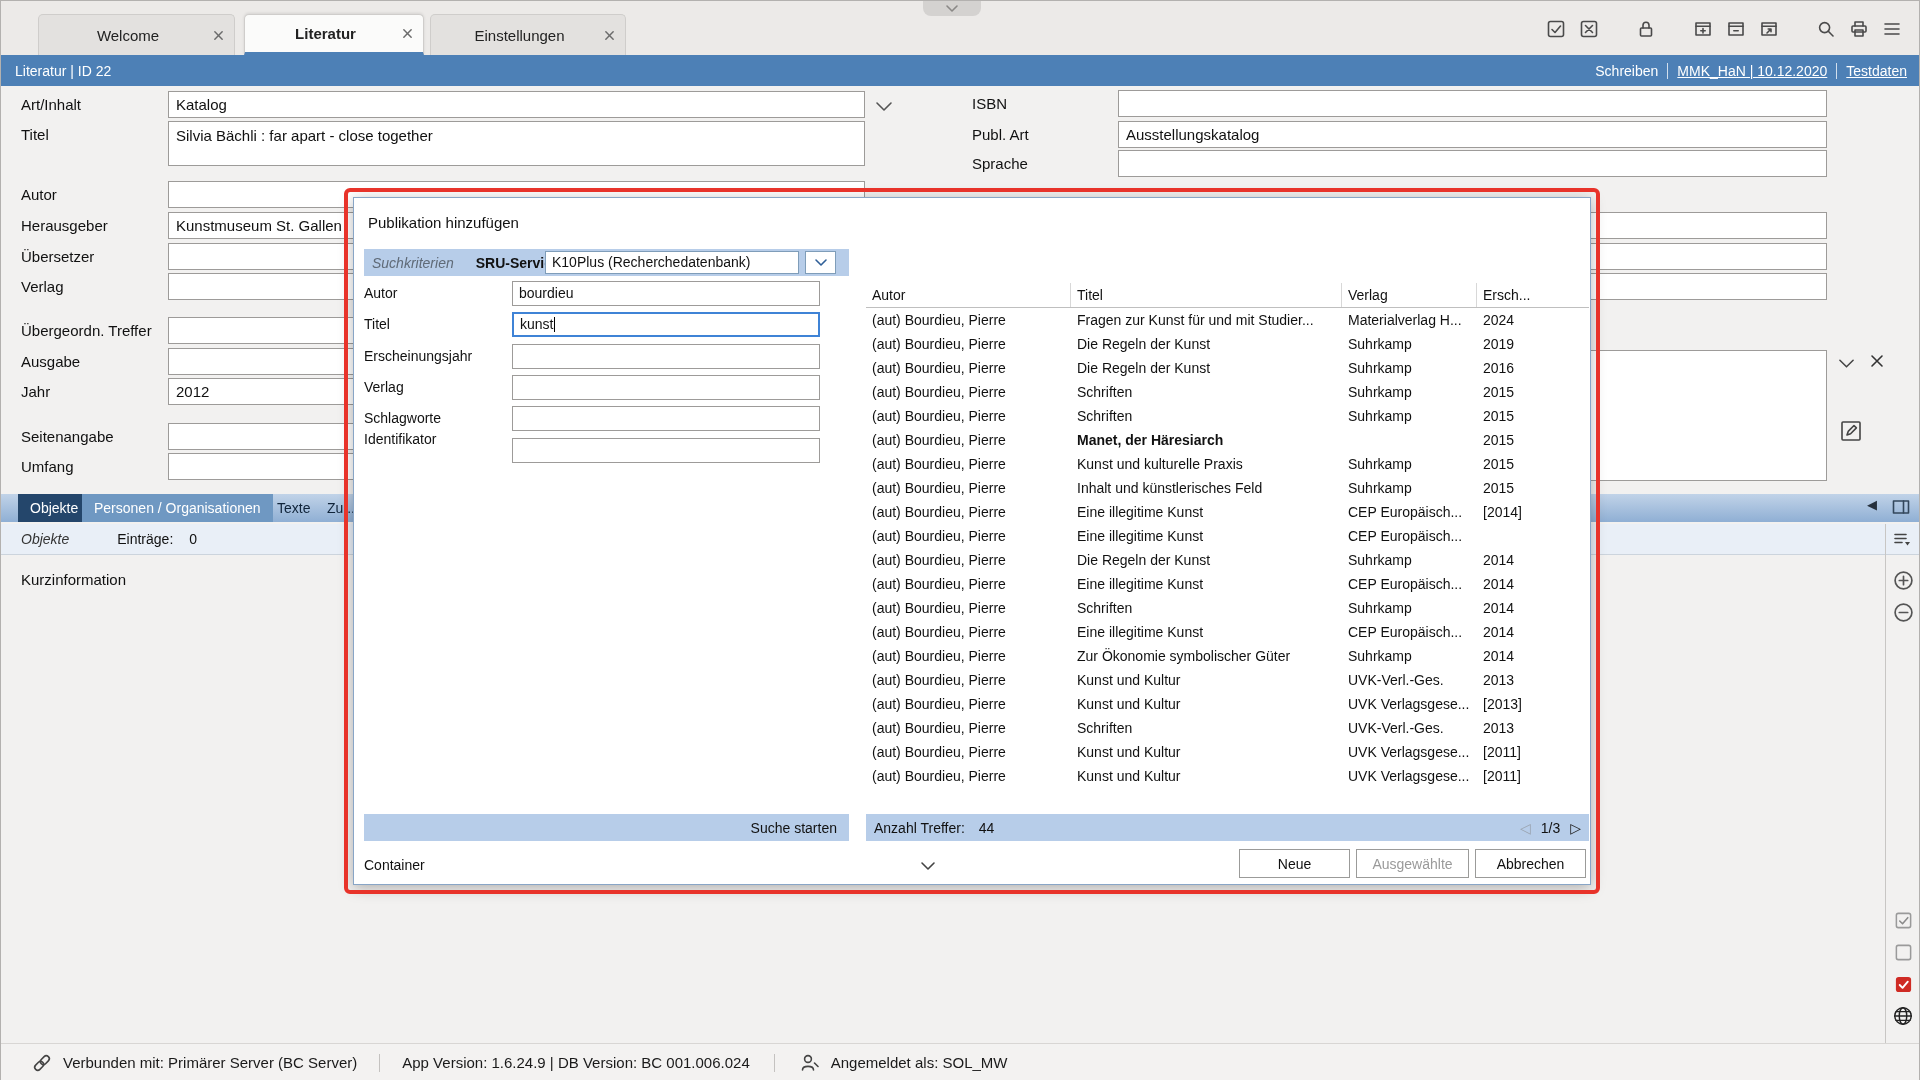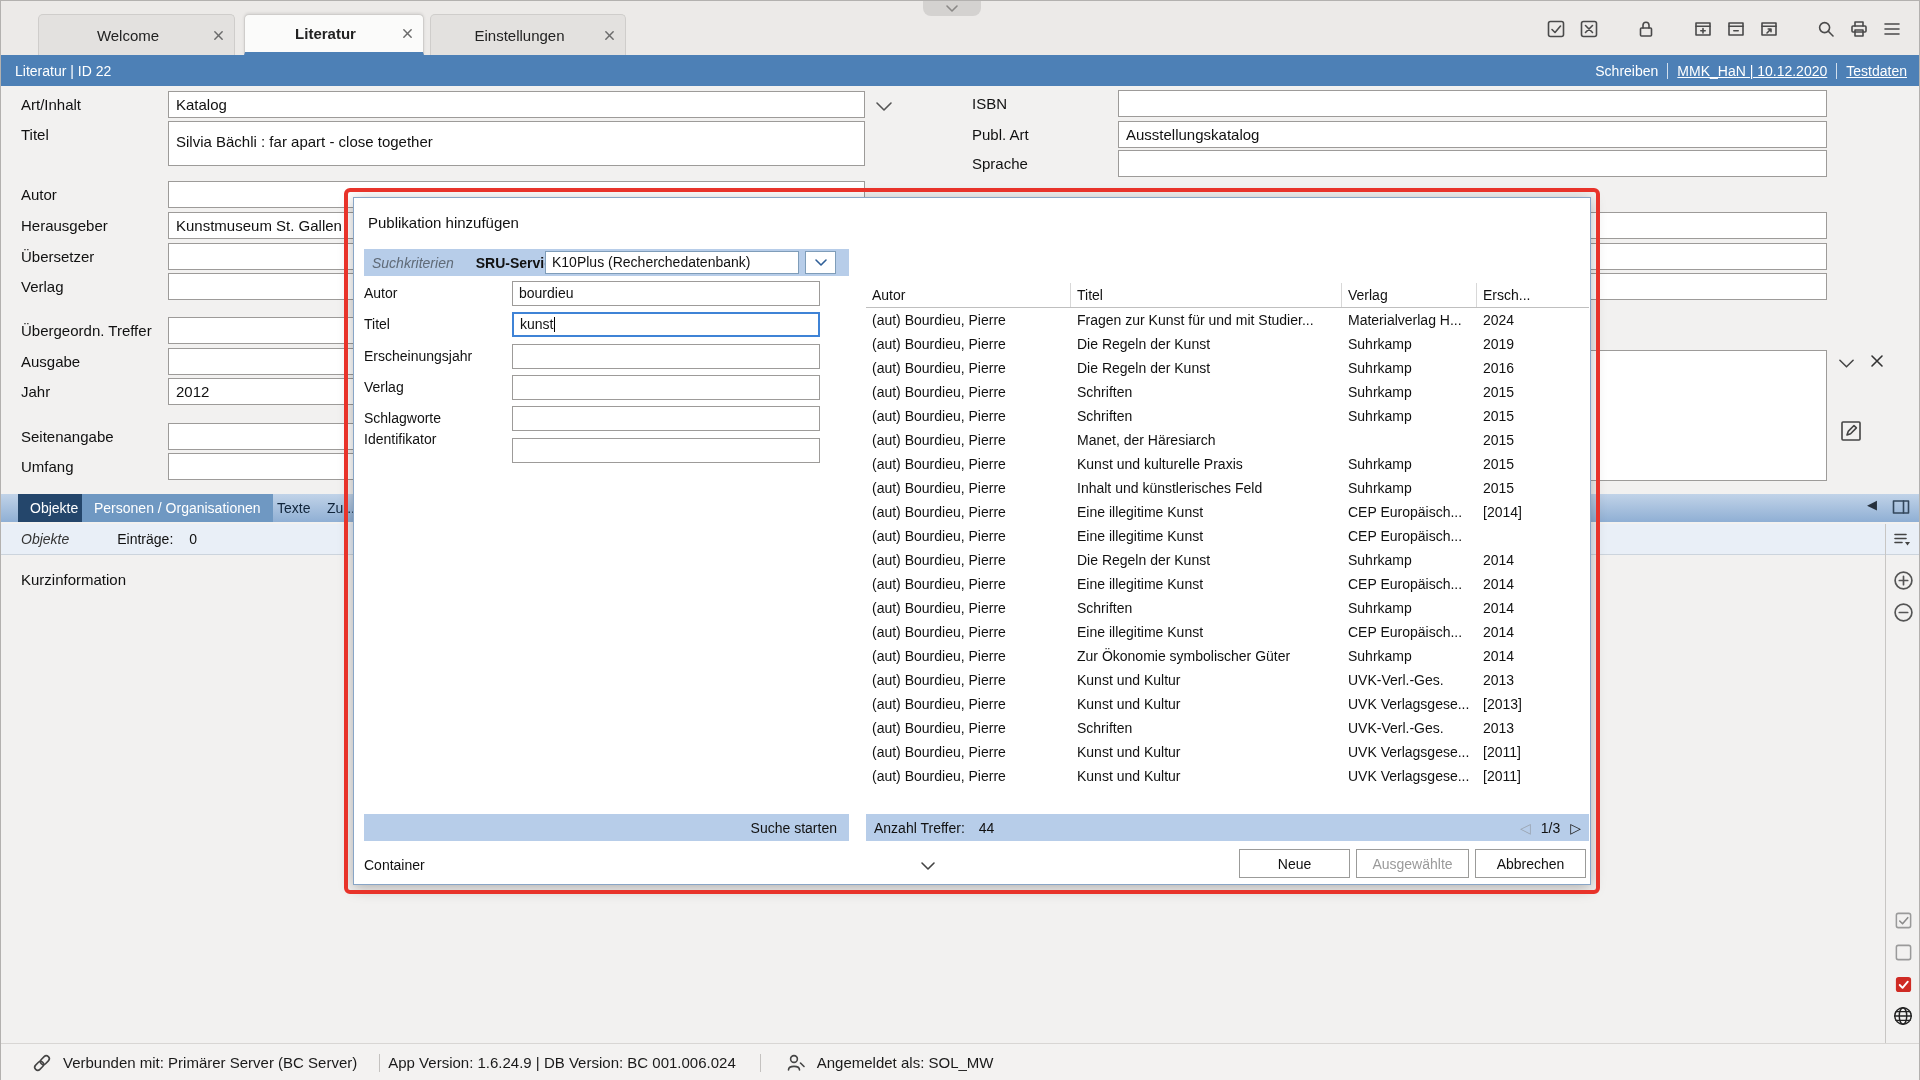--- a/index.html
+++ b/index.html
@@ -205,21 +205,21 @@
   <div>
     <div class="flbl" style="top:90px">Art/Inhalt</div>
     <div class="fin" style="top:90px">Katalog</div>
     <span class="fchev">
       <svg width="18" height="12" viewBox="0 0 18 12" class="ic" style="stroke:#555">
           <path d="M2 2l7 7 7-7"></path>
         </svg>
     </span>
 
     <div class="flbl" style="top:120px">Titel</div>
-    <div class="fin" style="top:120px;height:45px;line-height:20px;padding-top:10px">Silvia Bächli : far apart - close together</div>
+    <div class="fin" style="top:120px;height:45px;line-height:20px;padding-top:4px">Silvia Bächli : far apart - close together</div>
 
     <div class="flbl" style="top:180px">Autor</div>
     <div class="fin" style="top:180px"></div>
 
     <div class="flbl" style="top:211px">Herausgeber</div>
     <div class="fin" style="top:211px">Kunstmuseum St. Gallen</div>
 
     <div class="flbl" style="top:242px">Übersetzer</div>
     <div class="fin" style="top:242px"></div>
 
@@ -344,21 +344,21 @@
     <span style="display:flex;align-items:center">
       <svg width="22" height="22" viewBox="0 0 22 22" class="ic" style="stroke:#444">
           <g transform="rotate(-45 11 11)">
             <rect x="2" y="8" width="10" height="6" rx="3"></rect>
             <rect x="10" y="8" width="10" height="6" rx="3"></rect>
           </g>
         </svg>
     </span>
     <span style="margin-left:10px">Verbunden mit: Primärer Server (BC Server)</span>
     <span class="vsep2" style="margin-left:22px"></span>
-    <span style="margin-left:8px">App Version: 1.6.24.9 | DB Version: BC 001.006.024</span>
+    <span style="margin-left:22px">App Version: 1.6.24.9 | DB Version: BC 001.006.024</span>
     <span class="vsep2" style="margin-left:24px"></span>
     <span style="margin-left:24px;display:flex;align-items:center">
       <svg width="22" height="22" viewBox="0 0 22 22" class="ic" style="stroke:#444">
           <circle cx="9" cy="7" r="3.4"></circle>
           <path d="M3.5 18c0-4.8 11-4.8 11 0"></path>
           <path d="M15.5 11l3.5 3.5"></path>
         </svg>
     </span>
     <span style="margin-left:10px">Angemeldet als: SOL_MW</span>
   </div>
@@ -428,21 +428,21 @@
           <div class="rcell" style="width: 112px;">2015</div>
         </div>
         <div class="rrow">
           <div class="rcell" style="width: 205px;">(aut) Bourdieu, Pierre</div>
           <div class="rcell" style="width: 271px;">Schriften</div>
           <div class="rcell" style="width: 135px;">Suhrkamp</div>
           <div class="rcell" style="width: 112px;">2015</div>
         </div>
         <div class="rrow">
           <div class="rcell" style="width: 205px;">(aut) Bourdieu, Pierre</div>
-          <div class="rcell" style="width: 271px;">Manet, der Häresiarch</div>
+          <div class="rcell" style="width: 271px; font-weight: bold;">Manet, der Häresiarch</div>
           <div class="rcell" style="width: 135px;"></div>
           <div class="rcell" style="width: 112px;">2015</div>
         </div>
         <div class="rrow">
           <div class="rcell" style="width: 205px;">(aut) Bourdieu, Pierre</div>
           <div class="rcell" style="width: 271px;">Kunst und kulturelle Praxis</div>
           <div class="rcell" style="width: 135px;">Suhrkamp</div>
           <div class="rcell" style="width: 112px;">2015</div>
         </div>
         <div class="rrow">

